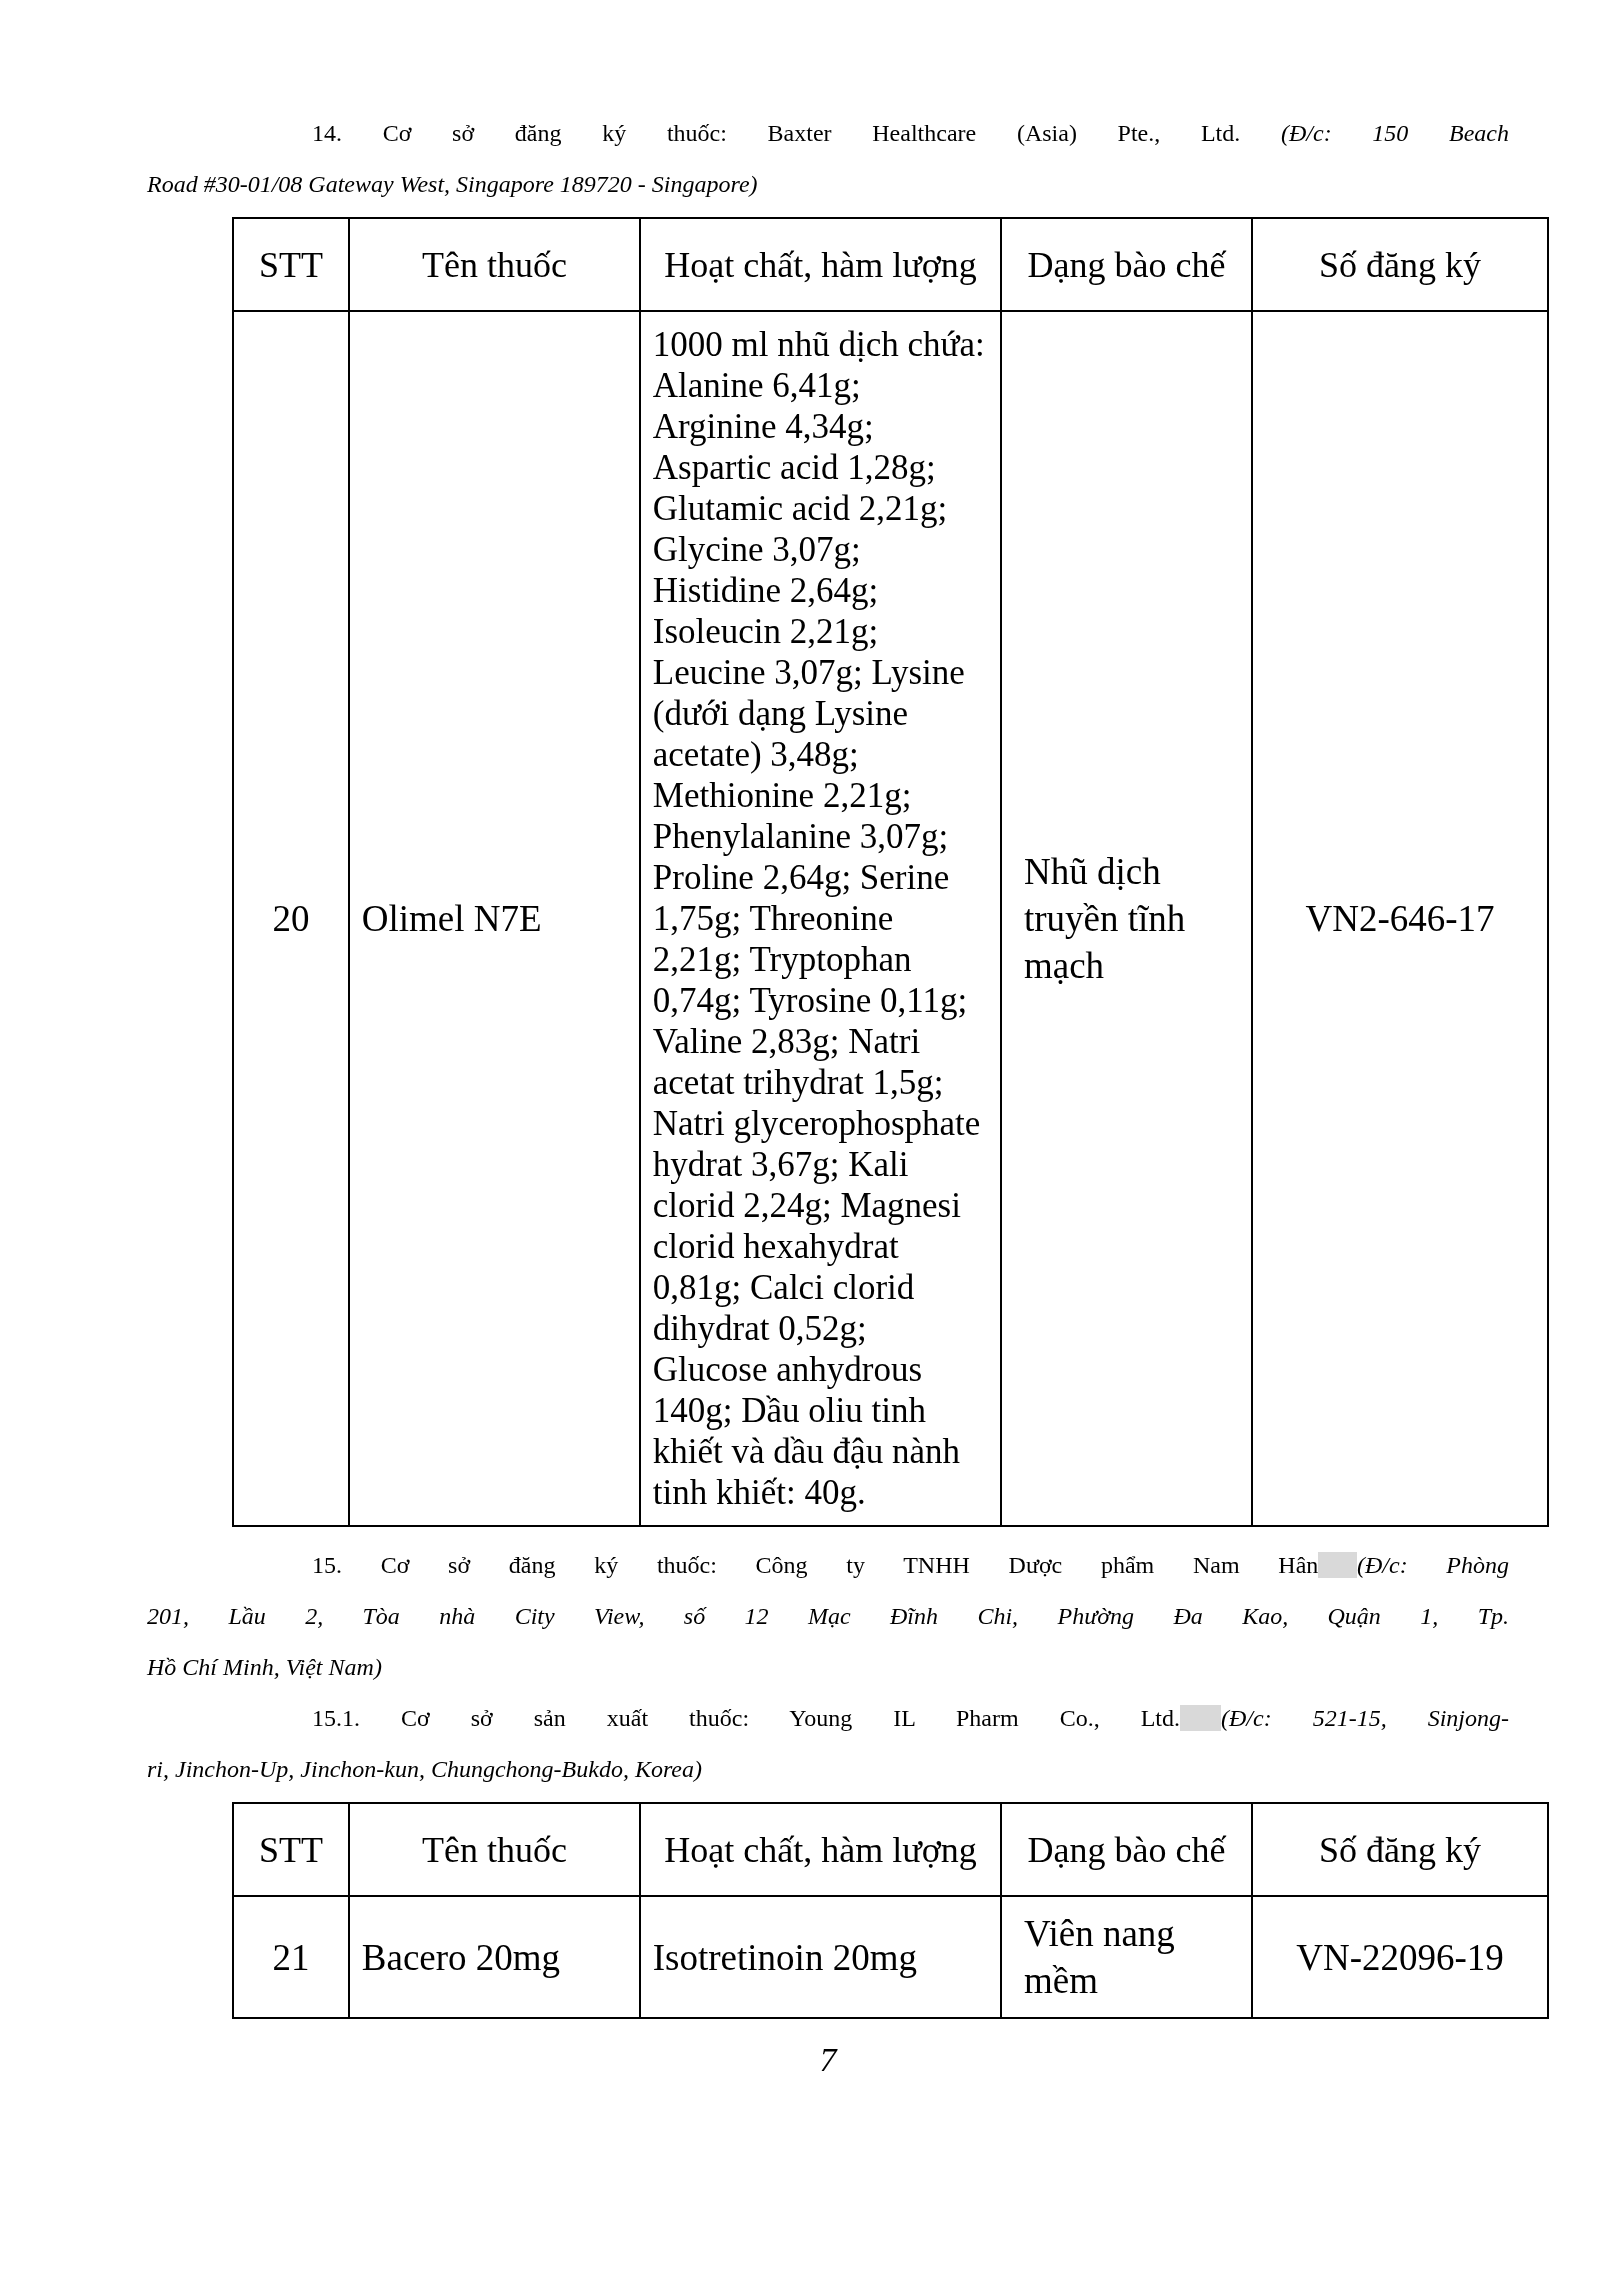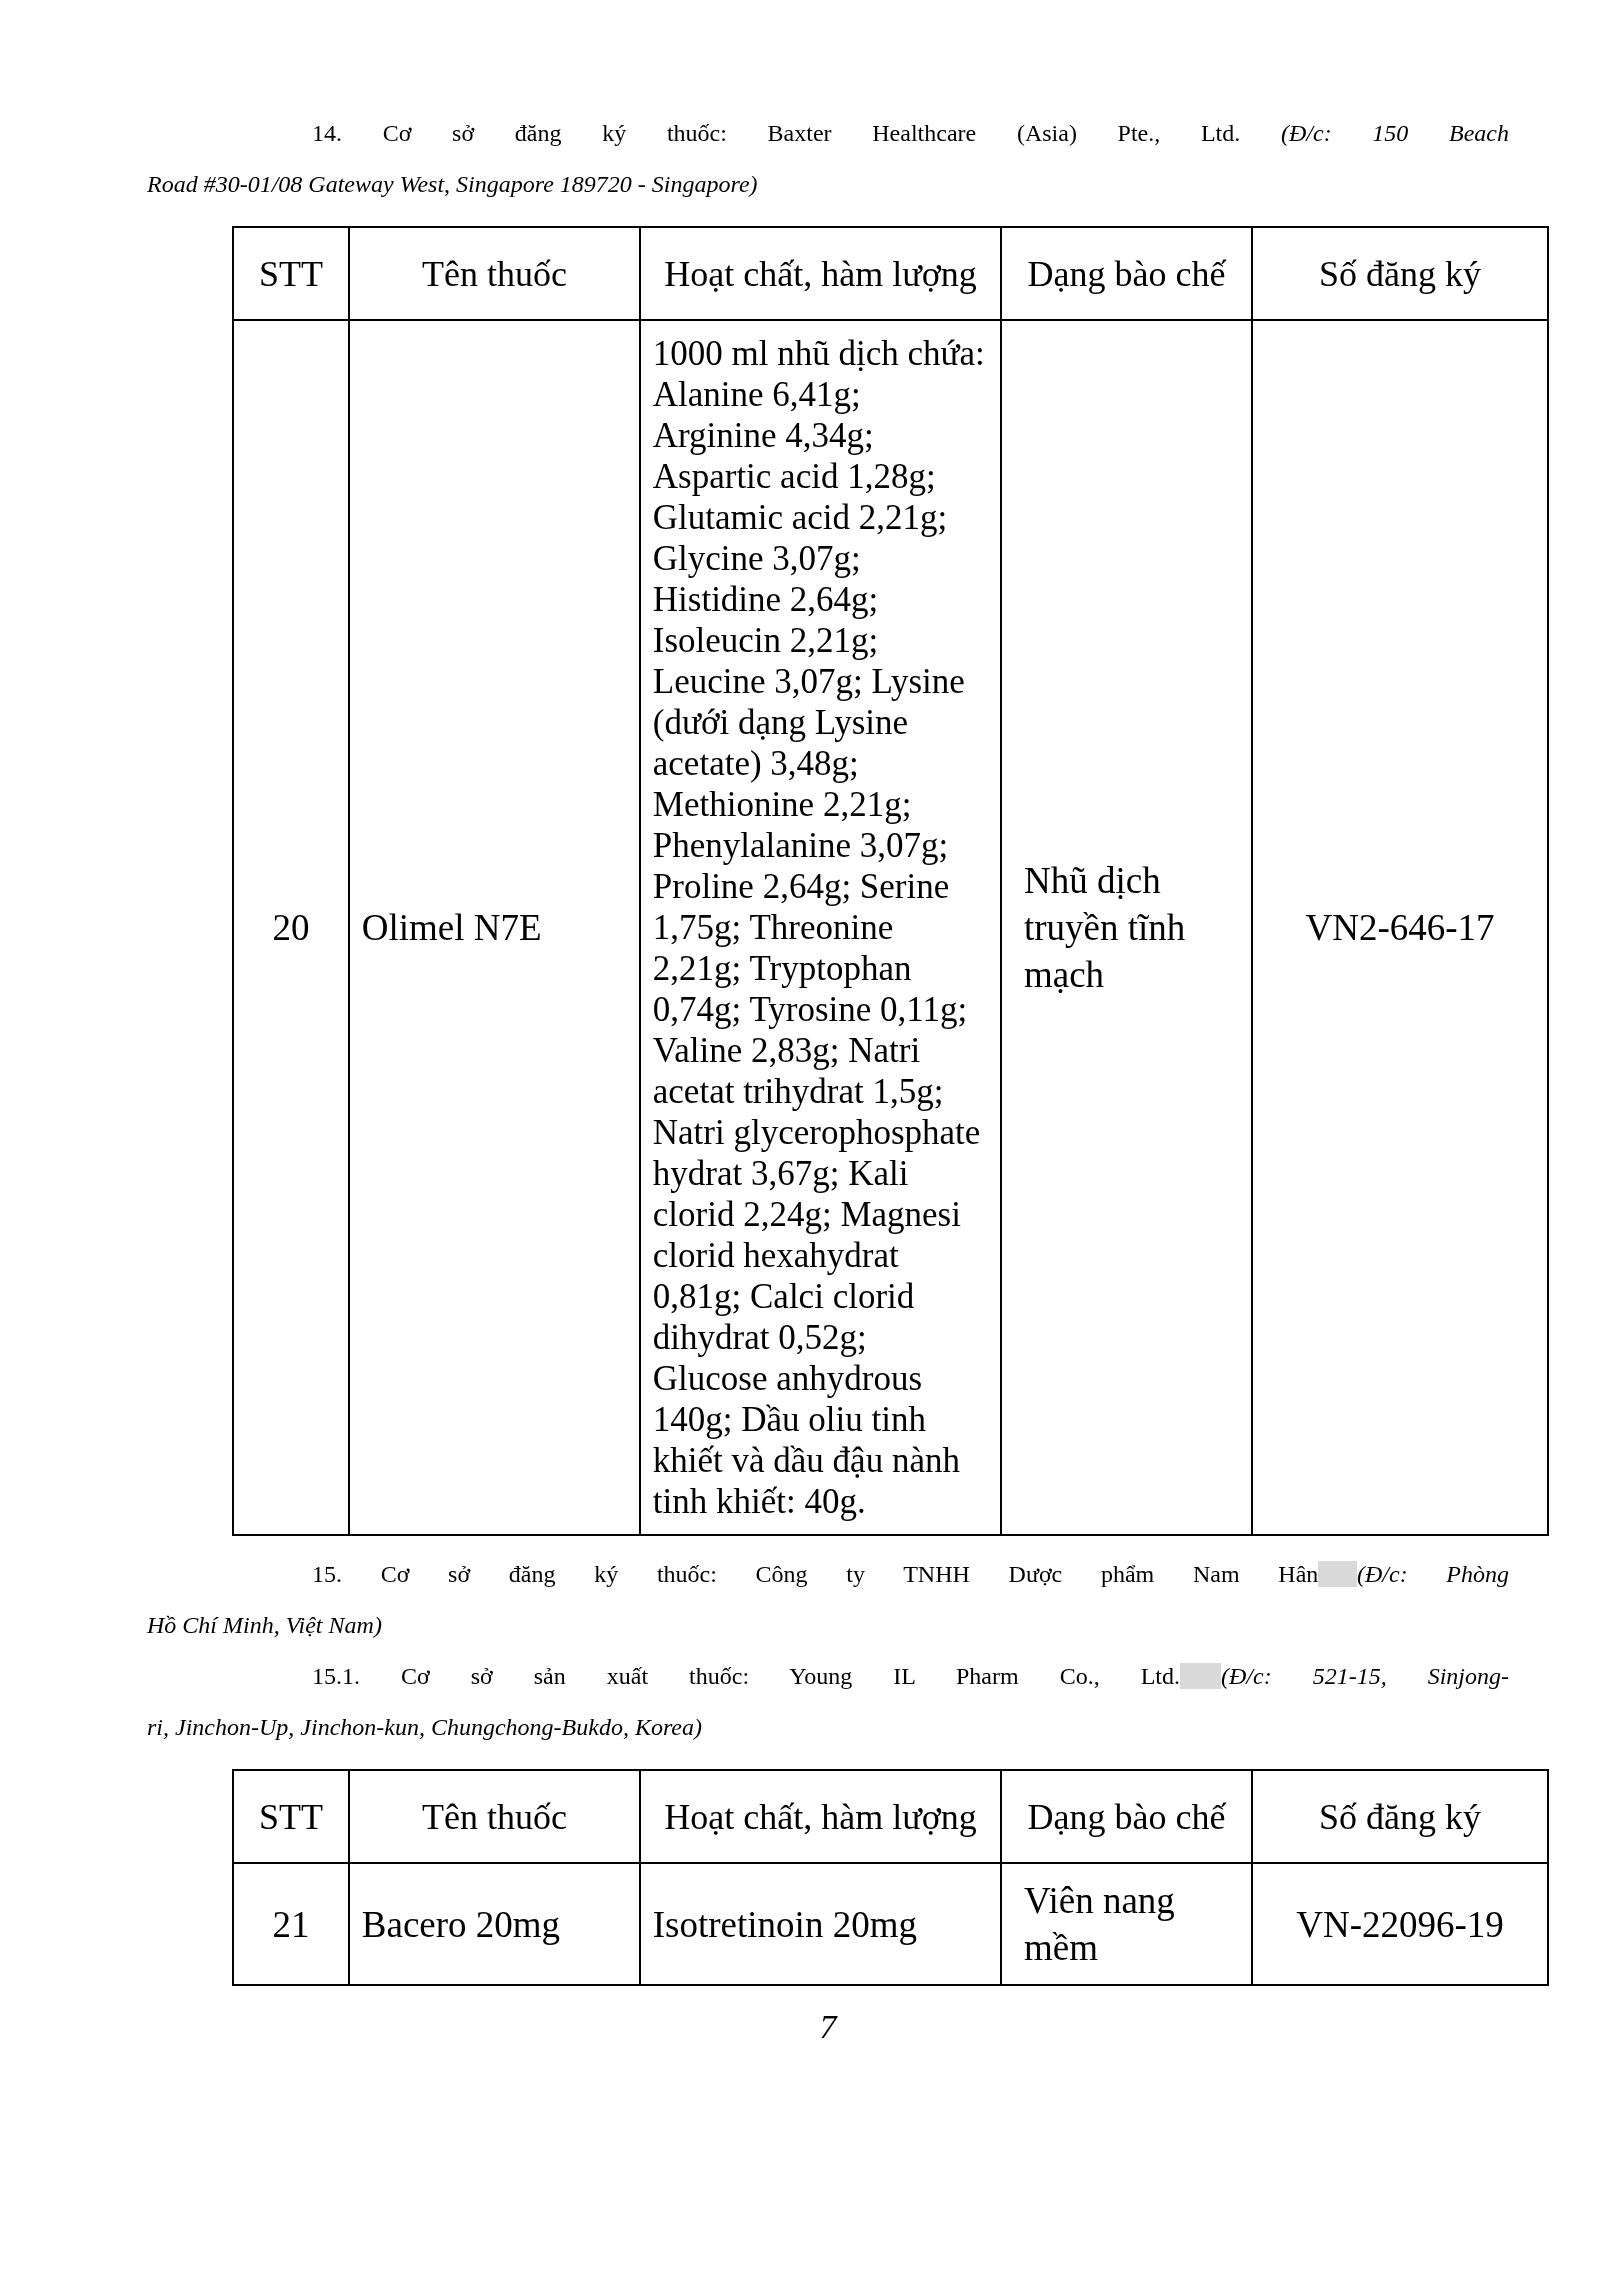--- a/index.html
+++ b/index.html
@@ -21,21 +21,21 @@
   .line.indent { text-indent: 165px; }
   .it { font-style: italic; }
   .hl { background: #d9d9d9; }
   .after-table { margin-top: 13.7px; }
 
   table.tbl {
     border-collapse: collapse;
     table-layout: fixed;
     width: 1314px;
     margin-left: 85px;
-    margin-top: 16px;
+    margin-top: 7px;
     background: #ffffff;
   }
   .tbl th, .tbl td { border: 2.9px solid #000000; }
   .tbl th {
     font-weight: normal;
     font-size: 36px;
     height: 93px;
     text-align: center;
     vertical-align: middle;
   }
@@ -98,20 +98,21 @@
         <td class="name">Olimel N7E</td>
         <td class="ingr">1000 ml nhũ dịch chứa:<br>Alanine 6,41g;<br>Arginine 4,34g;<br>Aspartic acid 1,28g;<br>Glutamic acid 2,21g;<br>Glycine 3,07g;<br>Histidine 2,64g;<br>Isoleucin 2,21g;<br>Leucine 3,07g; Lysine<br>(dưới dạng Lysine<br>acetate) 3,48g;<br>Methionine 2,21g;<br>Phenylalanine 3,07g;<br>Proline 2,64g; Serine<br>1,75g; Threonine<br>2,21g; Tryptophan<br>0,74g; Tyrosine 0,11g;<br>Valine 2,83g; Natri<br>acetat trihydrat 1,5g;<br>Natri glycerophosphate<br>hydrat 3,67g; Kali<br>clorid 2,24g; Magnesi<br>clorid hexahydrat<br>0,81g; Calci clorid<br>dihydrat 0,52g;<br>Glucose anhydrous<br>140g; Dầu oliu tinh<br>khiết và dầu đậu nành<br>tinh khiết: 40g.</td>
         <td class="form">Nhũ dịch<br>truyền tĩnh<br>mạch</td>
         <td class="ctr">VN2-646-17</td>
       </tr>
     </tbody>
   </table>
 
   <div class="para after-table">
     <div class="line indent"><span>15. Cơ sở đăng ký thuốc: Công ty TNHH Dược phẩm Nam Hân</span><span class="hl">&nbsp;</span><span class="it">(Đ/c: Phòng</span></div>
+    <div class="line"><span class="it">201, Lầu 2, Tòa nhà City View, số 12 Mạc Đĩnh Chi, Phường Đa Kao, Quận 1, Tp.</span></div>
     <div class="line last"><span class="it">Hồ Chí Minh, Việt Nam)</span></div>
   </div>
 
   <div class="para">
     <div class="line indent"><span>15.1. Cơ sở sản xuất thuốc: Young IL Pharm Co., Ltd.</span><span class="hl">&nbsp;</span><span class="it">(Đ/c: 521-15, Sinjong-</span></div>
     <div class="line last"><span class="it">ri, Jinchon-Up, Jinchon-kun, Chungchong-Bukdo, Korea)</span></div>
   </div>
 
   <table class="tbl tbl2">
     <colgroup>

